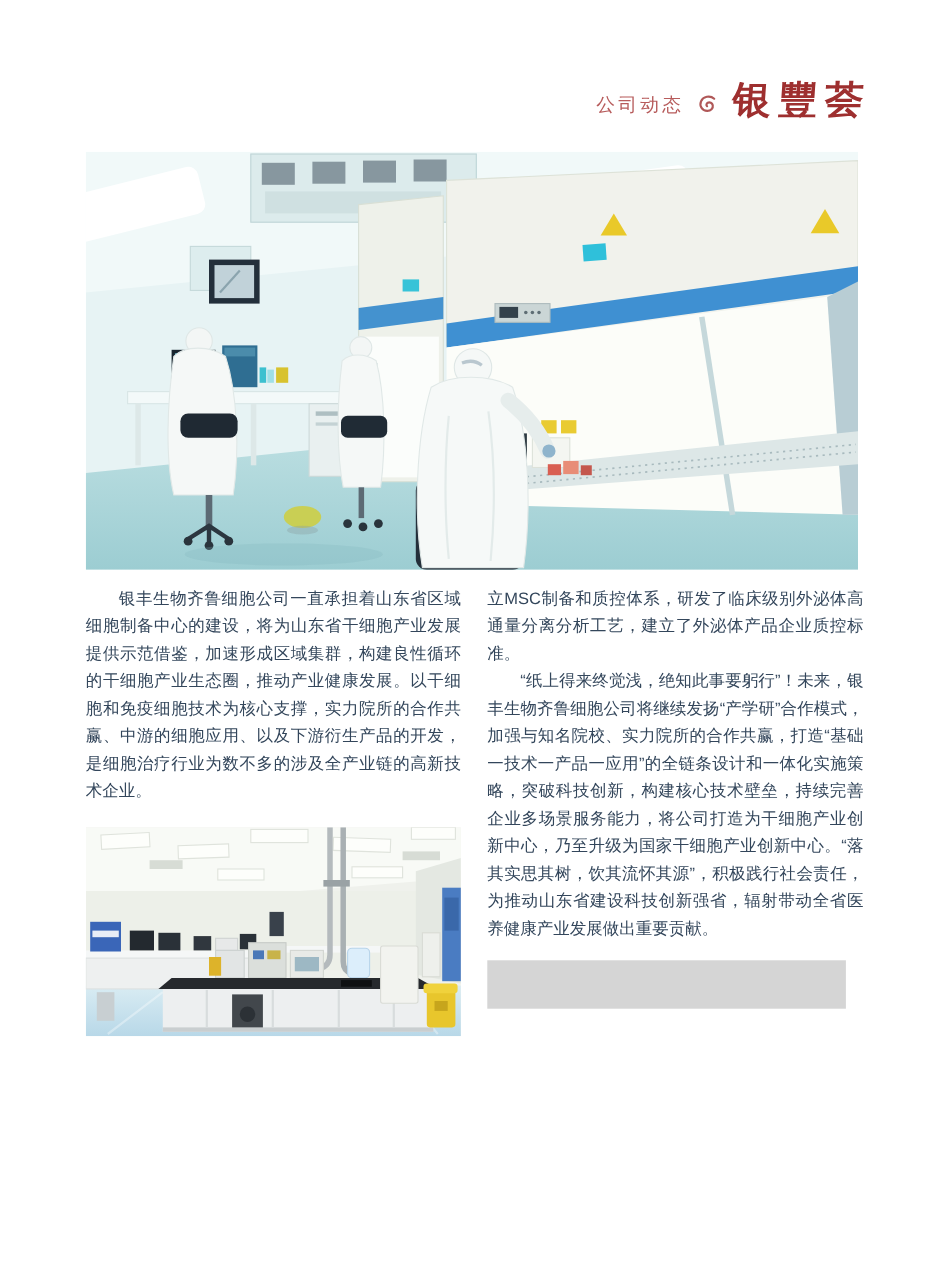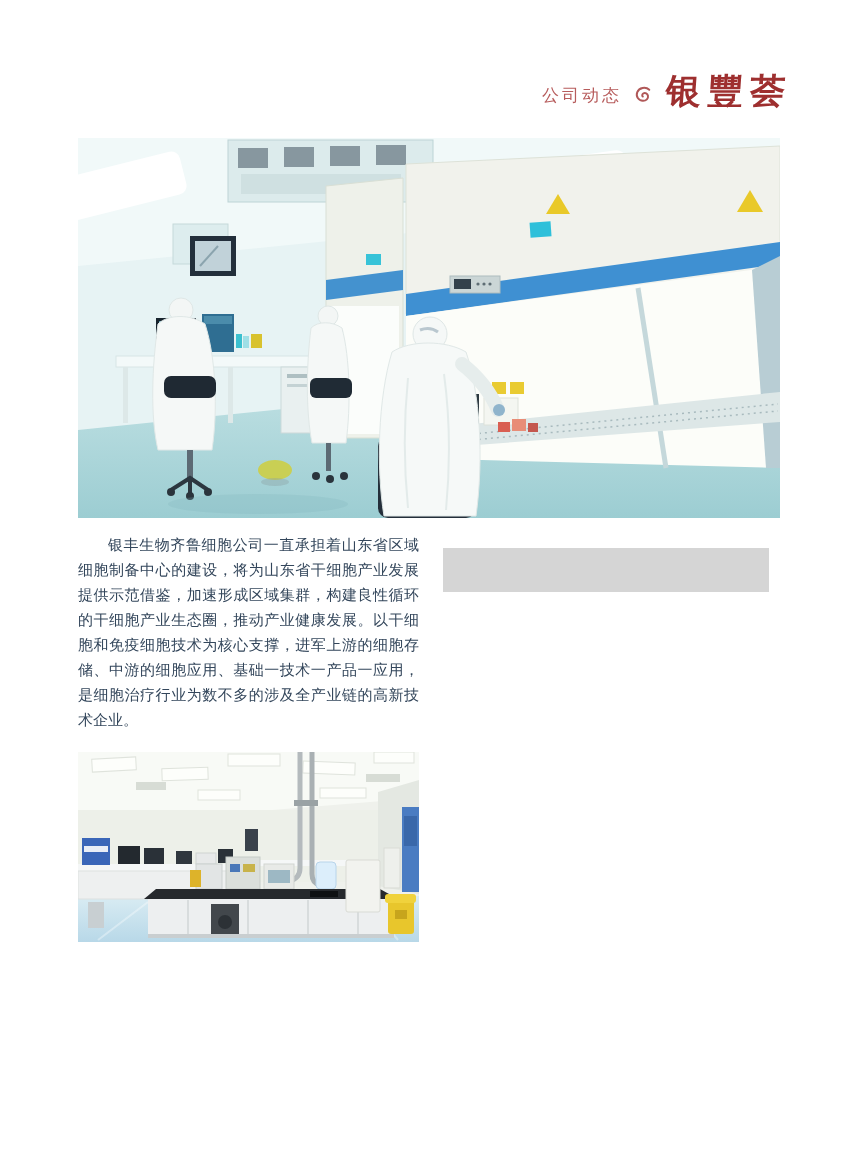--- a/index.html
+++ b/index.html
@@ -191,21 +191,21 @@
                C368,202 332,202 314,214 Z" fill="#f6f9f8" stroke="#e0e8e7"></path>
       <path d="M384,226 C402,240 414,258 420,272" stroke="#e6edec" stroke-width="14" fill="none" stroke-linecap="round"></path>
       <circle cx="421" cy="272" r="6" fill="#8fb4cc"></circle>
       <path d="M330,240 C326,280 326,330 330,370" stroke="#e3ebea" stroke-width="2" fill="none"></path>
       <path d="M366,236 C372,280 372,330 368,372" stroke="#e3ebea" stroke-width="2" fill="none"></path>
     </g>
     <ellipse cx="180" cy="366" rx="90" ry="10" fill="#7fb4ba" opacity="0.25"></ellipse>
   </svg>
 
   <div class="col col-left">
-    <p class="indent">银丰生物齐鲁细胞公司一直承担着山东省区域细胞制备中心的建设，将为山东省干细胞产业发展提供示范借鉴，加速形成区域集群，构建良性循环的干细胞产业生态圈，推动产业健康发展。以干细胞和免疫细胞技术为核心支撑，进军上游的细胞存储、中游的细胞应用、基础一技术一产品一应用，是细胞治疗行业为数不多的涉及全产业链的高新技术企业。</p>
+    <p class="indent">银丰生物齐鲁细胞公司一直承担着山东省区域细胞制备中心的建设，将为山东省干细胞产业发展提供示范借鉴，加速形成区域集群，构建良性循环的干细胞产业生态圈，推动产业健康发展。以干细胞和免疫细胞技术为核心支撑，实力院所的合作共赢、中游的细胞应用、以及下游衍生产品的开发，是细胞治疗行业为数不多的涉及全产业链的高新技术企业。</p>
 
     <svg class="photo2" viewBox="0 0 341 190" preserveAspectRatio="none">
       <defs>
         <linearGradient id="labFloor" x1="0" y1="0" x2="0" y2="1">
           <stop offset="0" stop-color="#d9ecf3"></stop>
             <stop offset="1" stop-color="#b8d8e8"></stop>
         </linearGradient>
       </defs>
       <rect width="341" height="190" fill="#eff1ec"></rect>
 
@@ -280,18 +280,20 @@
       <g>
         <rect x="310" y="146" width="26" height="36" rx="3" fill="#e8c62c"></rect>
         <rect x="307" y="142" width="31" height="9" rx="3" fill="#f0d23c"></rect>
         <rect x="317" y="158" width="12" height="9" fill="#c7a51c"></rect>
       </g>
     </svg>
 
   </div>
 
   <div class="col col-right">
+    <p>立MSC制备和质控体系，研发了临床级别外泌体高通量分离分析工艺，建立了外泌体产品企业质控标准。</p>
+    <p class="indent">“纸上得来终觉浅，绝知此事要躬行”！未来，银丰生物齐鲁细胞公司将继续发扬“产学研”合作模式，加强与知名院校、实力院所的合作共赢，打造“基础一技术一产品一应用”的全链条设计和一体化实施策略，突破科技创新，构建核心技术壁垒，持续完善企业多场景服务能力，将公司打造为干细胞产业创新中心，乃至升级为国家干细胞产业创新中心。“落其实思其树，饮其流怀其源”，积极践行社会责任，为推动山东省建设科技创新强省，辐射带动全省医养健康产业发展做出重要贡献。</p>
     <div class="placeholder"></div>
   </div>
 
   <div class="page-number">25</div>
 
 </div>
 
 </body></html>

